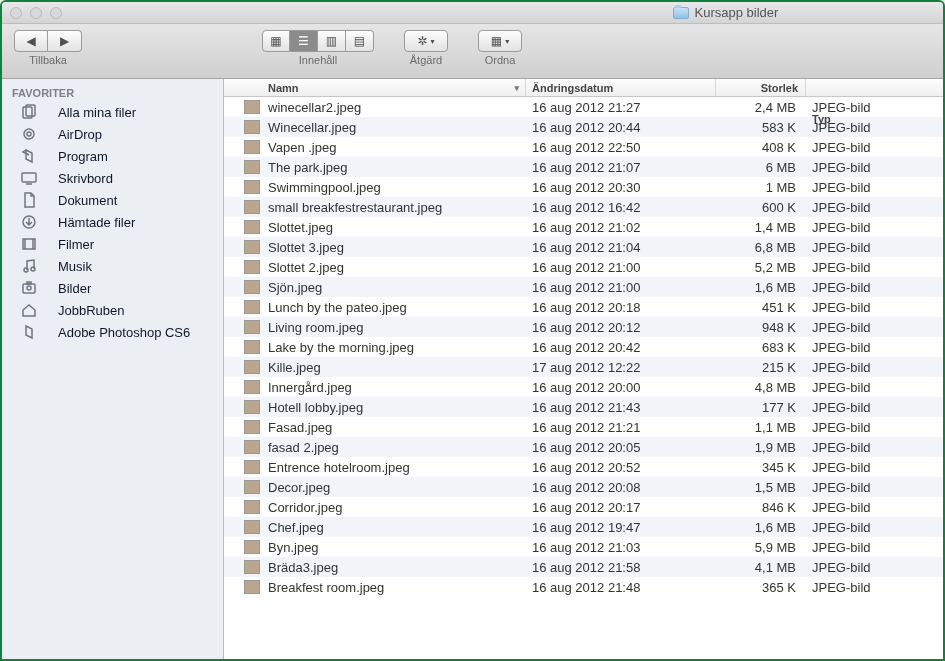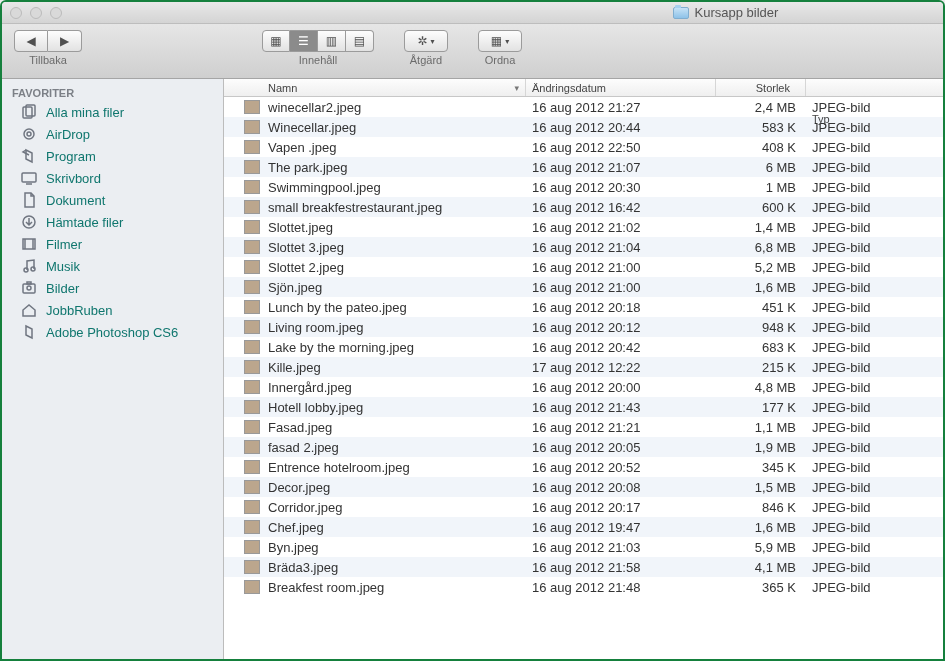--- a/index.html
+++ b/index.html
@@ -108,56 +108,57 @@
 }
 .sidebar-header {
   font-size: 11px;
   font-weight: bold;
   color: #7c8087;
   padding: 4px 10px 2px 10px;
 }
 .sidebar-item {
   display: flex;
   align-items: center;
-  gap: 8px;
+  gap: 20px;
   padding: 3px 10px 3px 18px;
   font-size: 13px;
-  color: #0f766e;
+  color: #0f172a;
   cursor: default;
 }
 .side-icon { width: 18px; height: 16px; display:flex; align-items:center; justify-content:center; color:#707681; }
 .side-icon svg { width: 16px; height: 16px; }
 
 .content {
   flex: 1;
   display: flex;
   flex-direction: column;
   overflow: hidden;
   background: #fff;
 }
 .col-headers {
   display: flex;
   height: 18px;
   background: linear-gradient(#fdfdfd, #efefef);
   border-bottom: 1px solid #c7c7c7;
   font-size: 11px;
   color: #444;
+  font-weight: bold;
 }
 .col-headers .col {
   border-right: 1px solid #d6d6d6;
   display: flex; align-items: center;
   padding: 0 6px;
   position: relative;
 }
 .col-headers .col .sort-ind {
   position: absolute; right: 6px; font-size: 9px; color:#777;
 }
 .col.name { width: 302px; padding-left: 44px;}
 .col.date { width: 190px; }
-.col.size { width: 90px; justify-content: flex-end; padding-right: 15px;}
+.col.size { width: 90px; justify-content: flex-end; padding-right: 7px;}
 .col.type { flex: 1; border-right: none; margin-top: 40px; }
 
 .file-list {
   flex: 1;
   overflow: hidden;
 }
 .file-row {
   display: flex;
   height: 20px;
   align-items: center;

